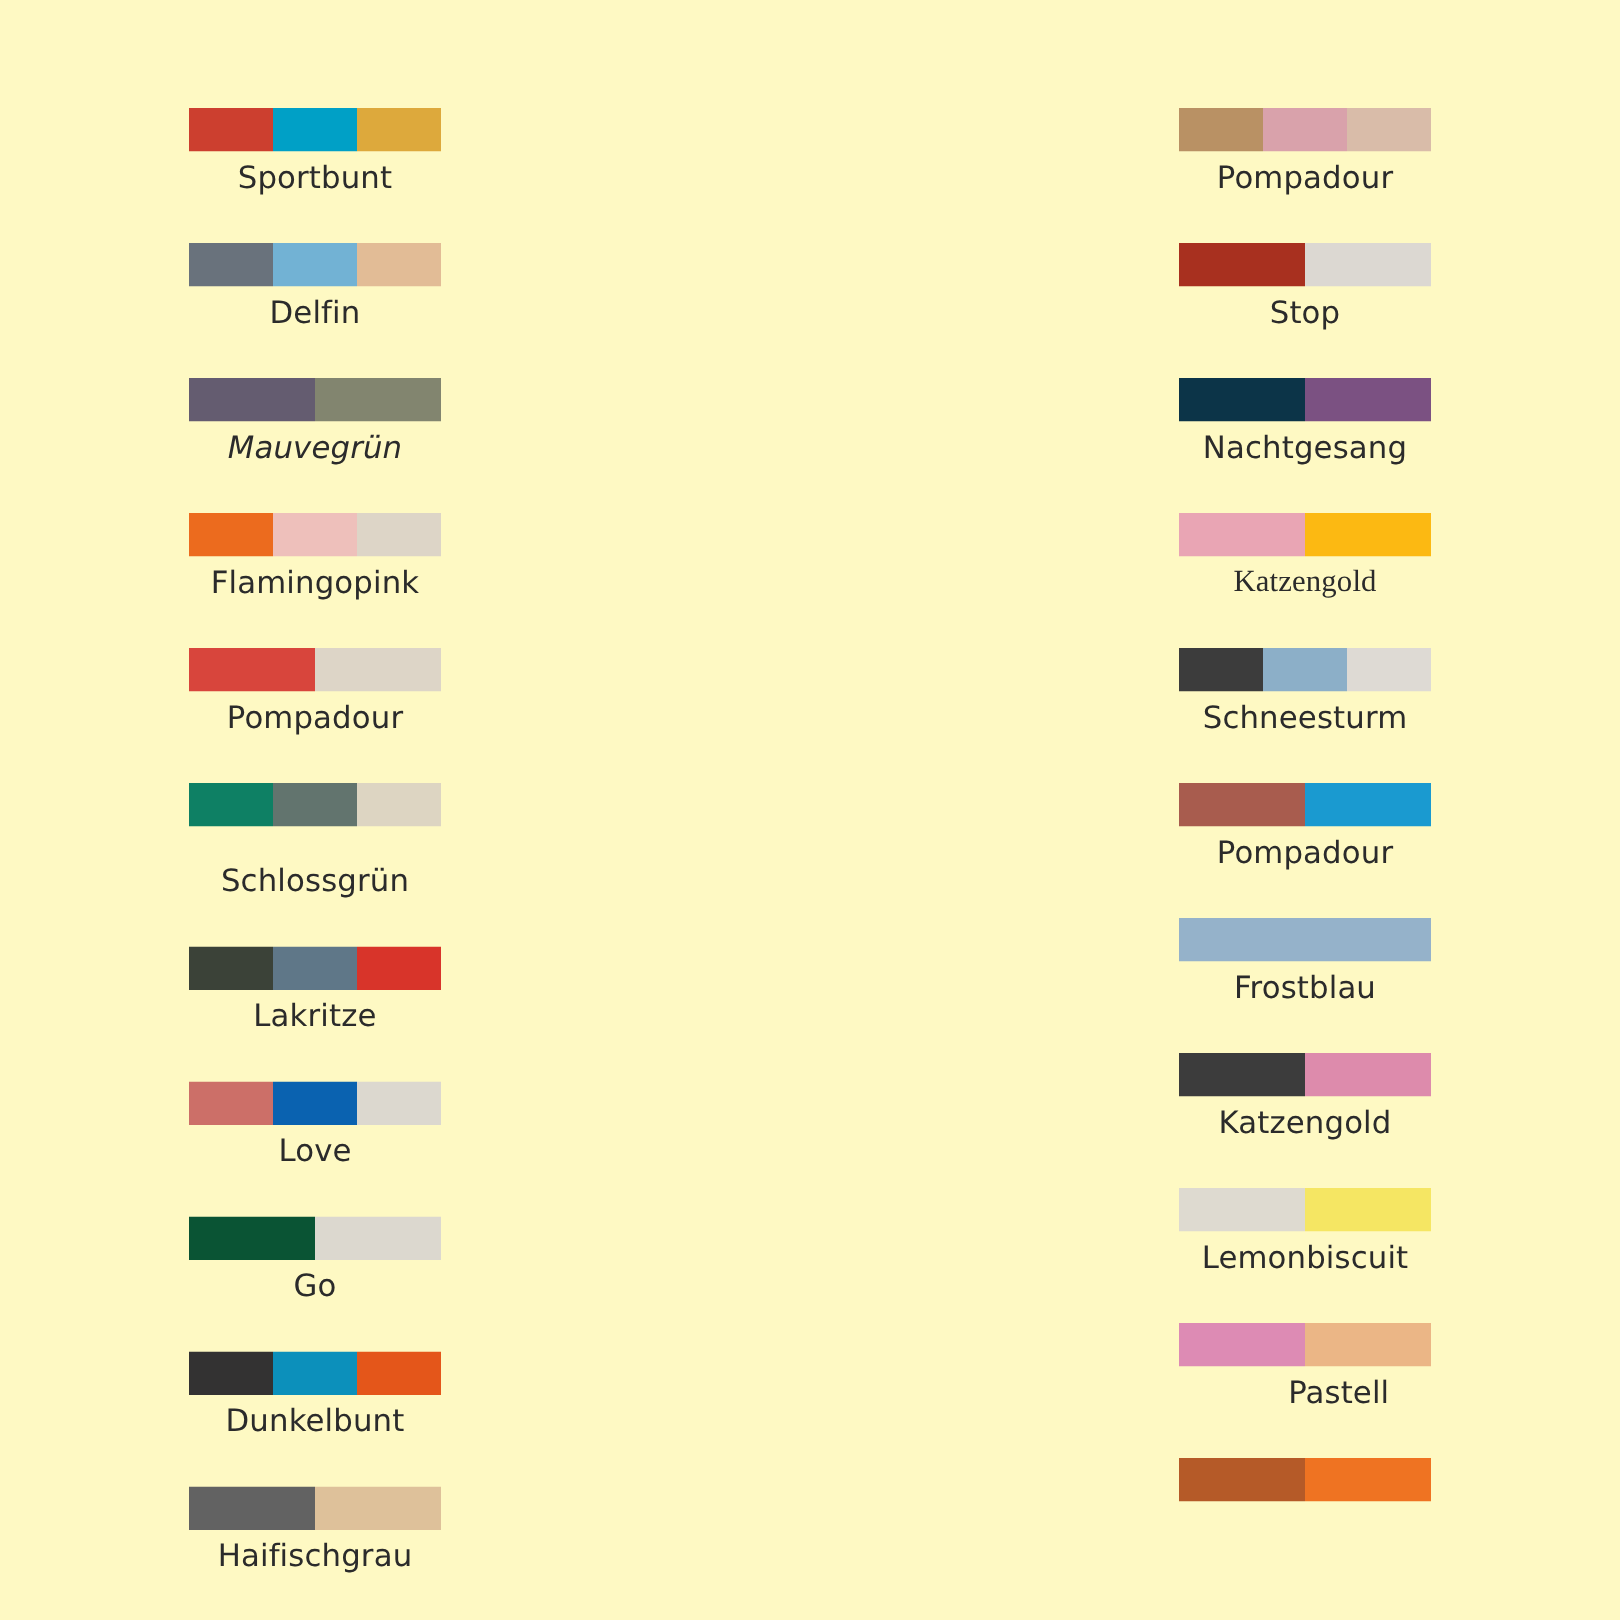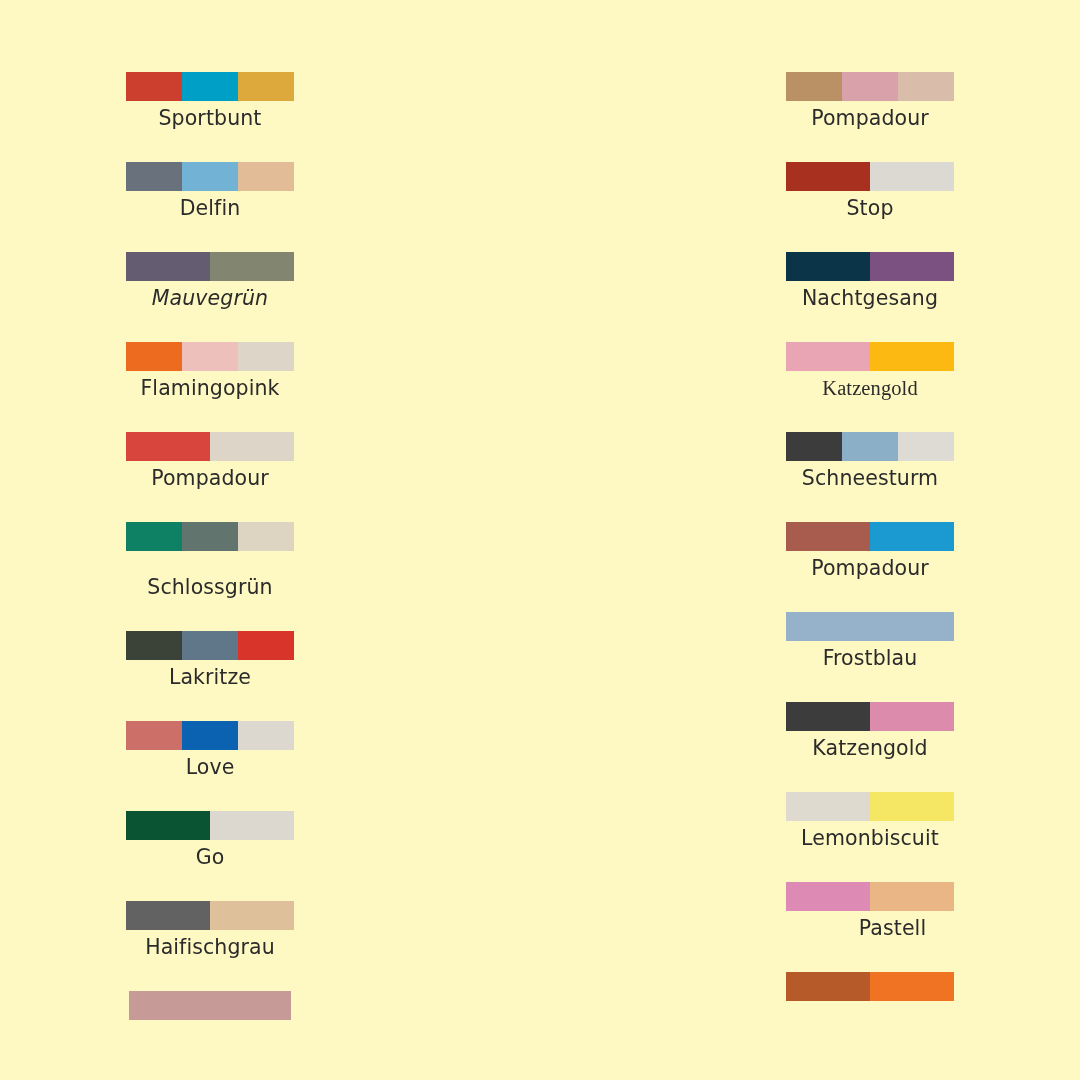--- a/index.html
+++ b/index.html
@@ -119,20 +119,28 @@
       </div>
       <div class="palette-entry">
         <div class="swatch-bar">
           <div class="swatch-seg" style="background: rgb(10, 84, 52);"></div>
           <div class="swatch-seg" style="background: rgb(220, 216, 207);"></div>
         </div>
         <div class="palette-label" style="color: rgb(43, 43, 43);">Go</div>
       </div>
       <div class="palette-entry">
         <div class="swatch-bar">
+          <div class="swatch-seg" style="background: rgb(51, 50, 50);"></div>
+          <div class="swatch-seg" style="background: rgb(12, 144, 187);"></div>
+          <div class="swatch-seg" style="background: rgb(228, 86, 26);"></div>
+        </div>
+        <div class="palette-label" style="color: rgb(43, 43, 43);">Dunkelbunt</div>
+      </div>
+      <div class="palette-entry">
+        <div class="swatch-bar">
           <div class="swatch-seg" style="background: rgb(98, 98, 98);"></div>
           <div class="swatch-seg" style="background: rgb(222, 193, 154);"></div>
         </div>
         <div class="palette-label" style="color: rgb(43, 43, 43);">Haifischgrau</div>
       </div>
       <div class="palette-entry">
         <div class="swatch-bar narrow">
           <div class="swatch-seg" style="background: rgb(198, 154, 150);"></div>
         </div>
       </div>

